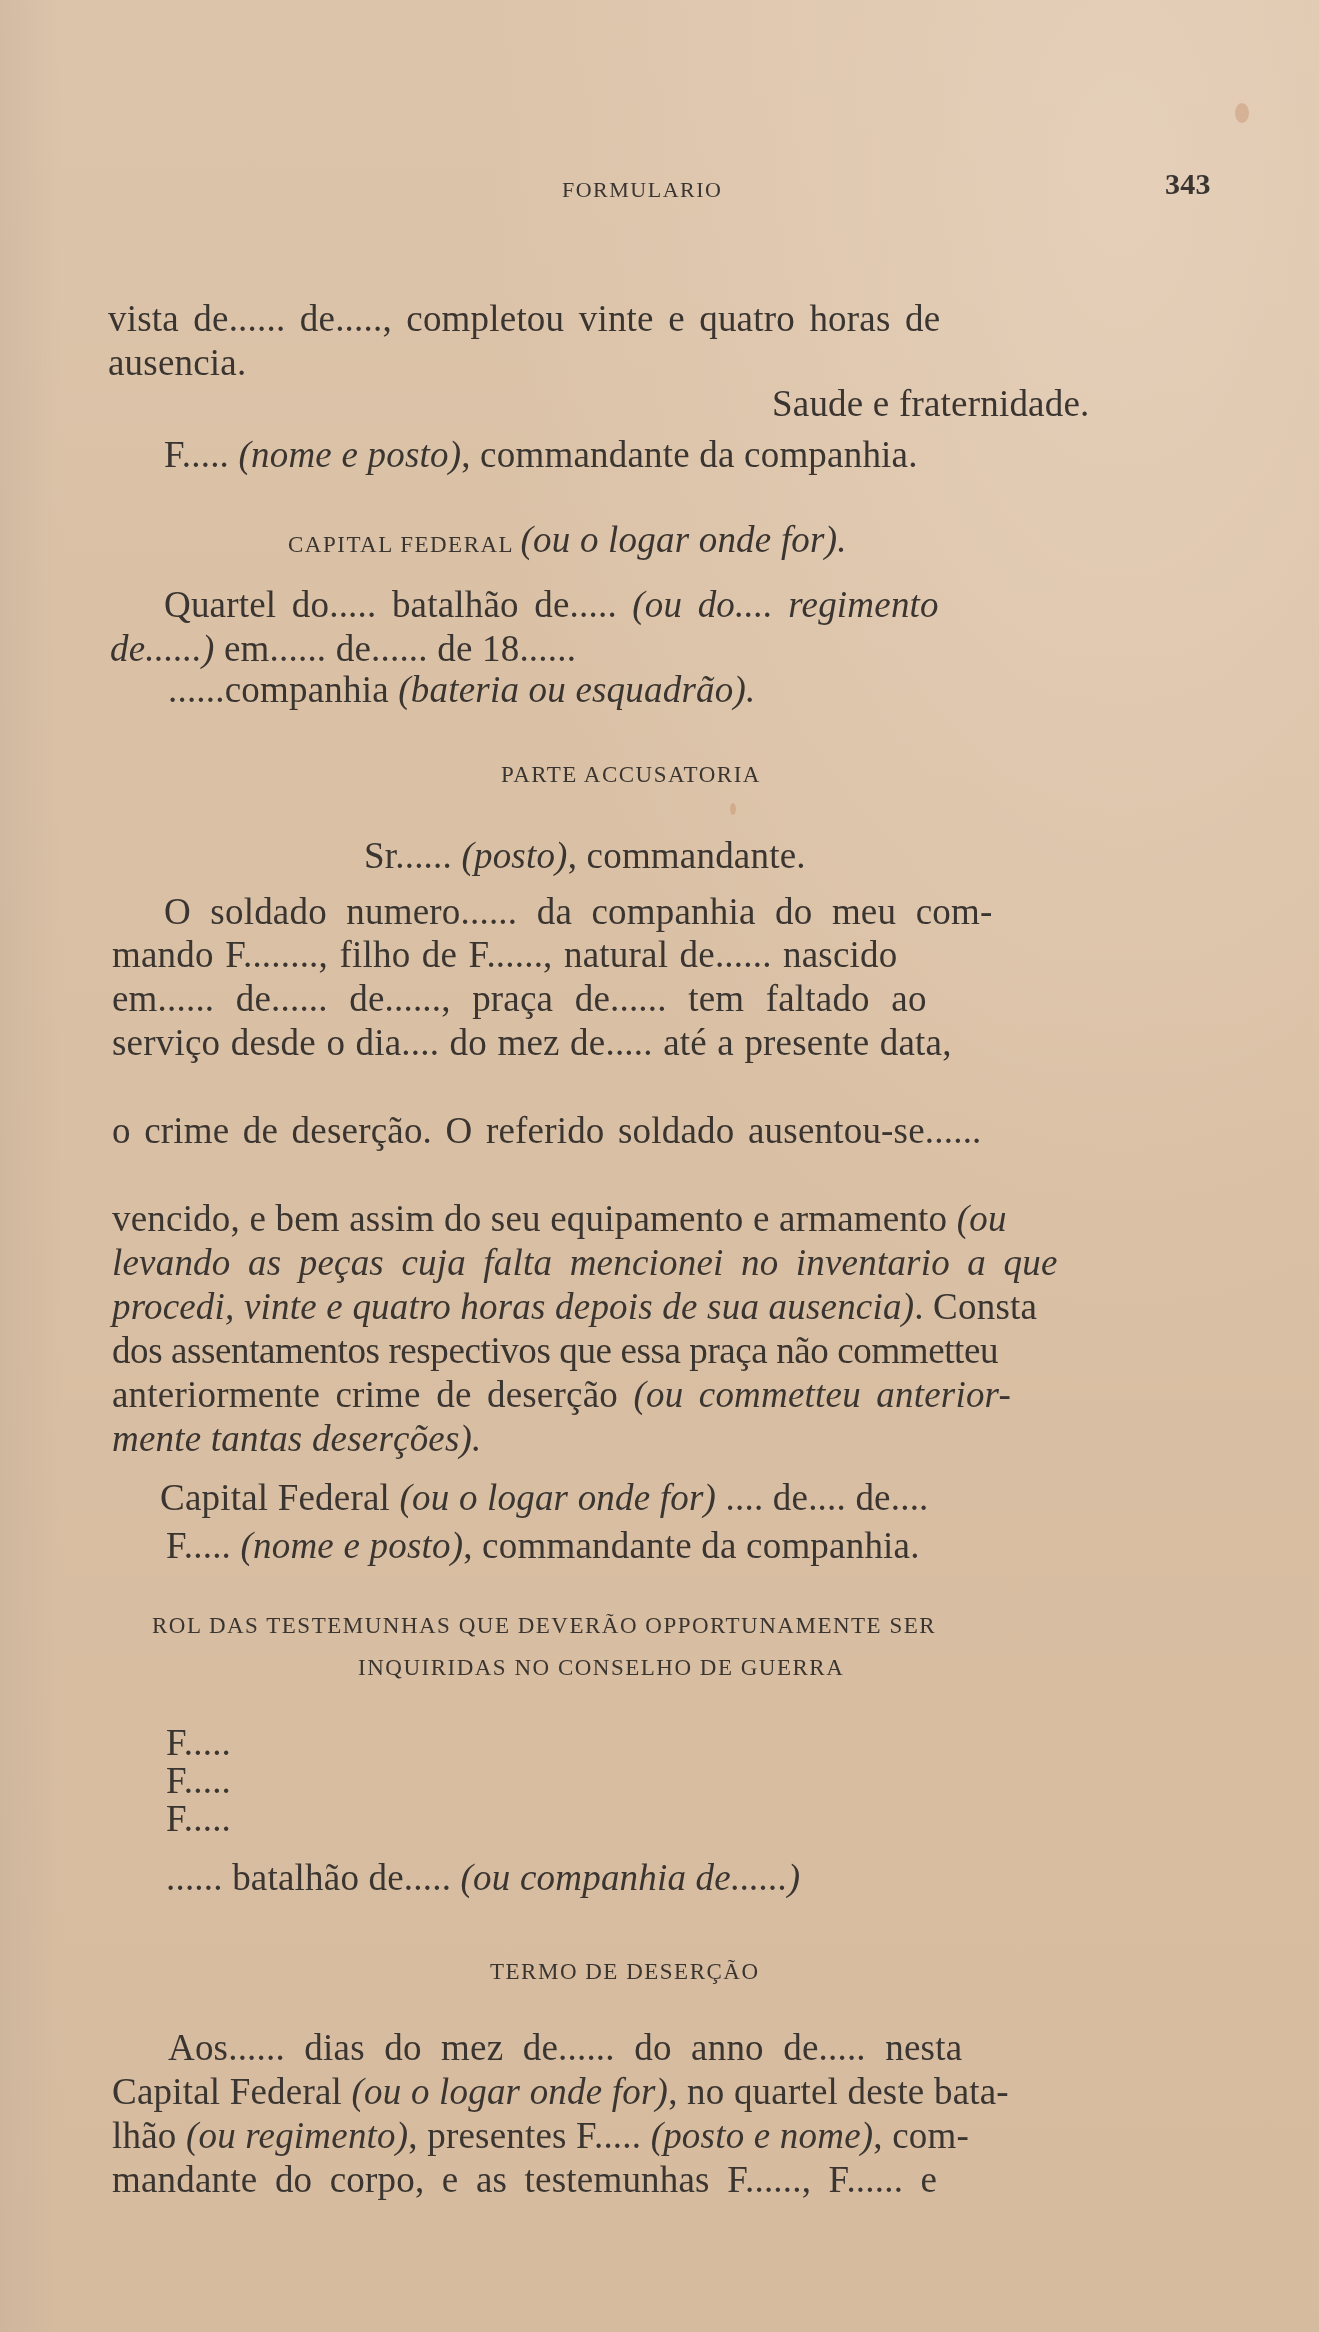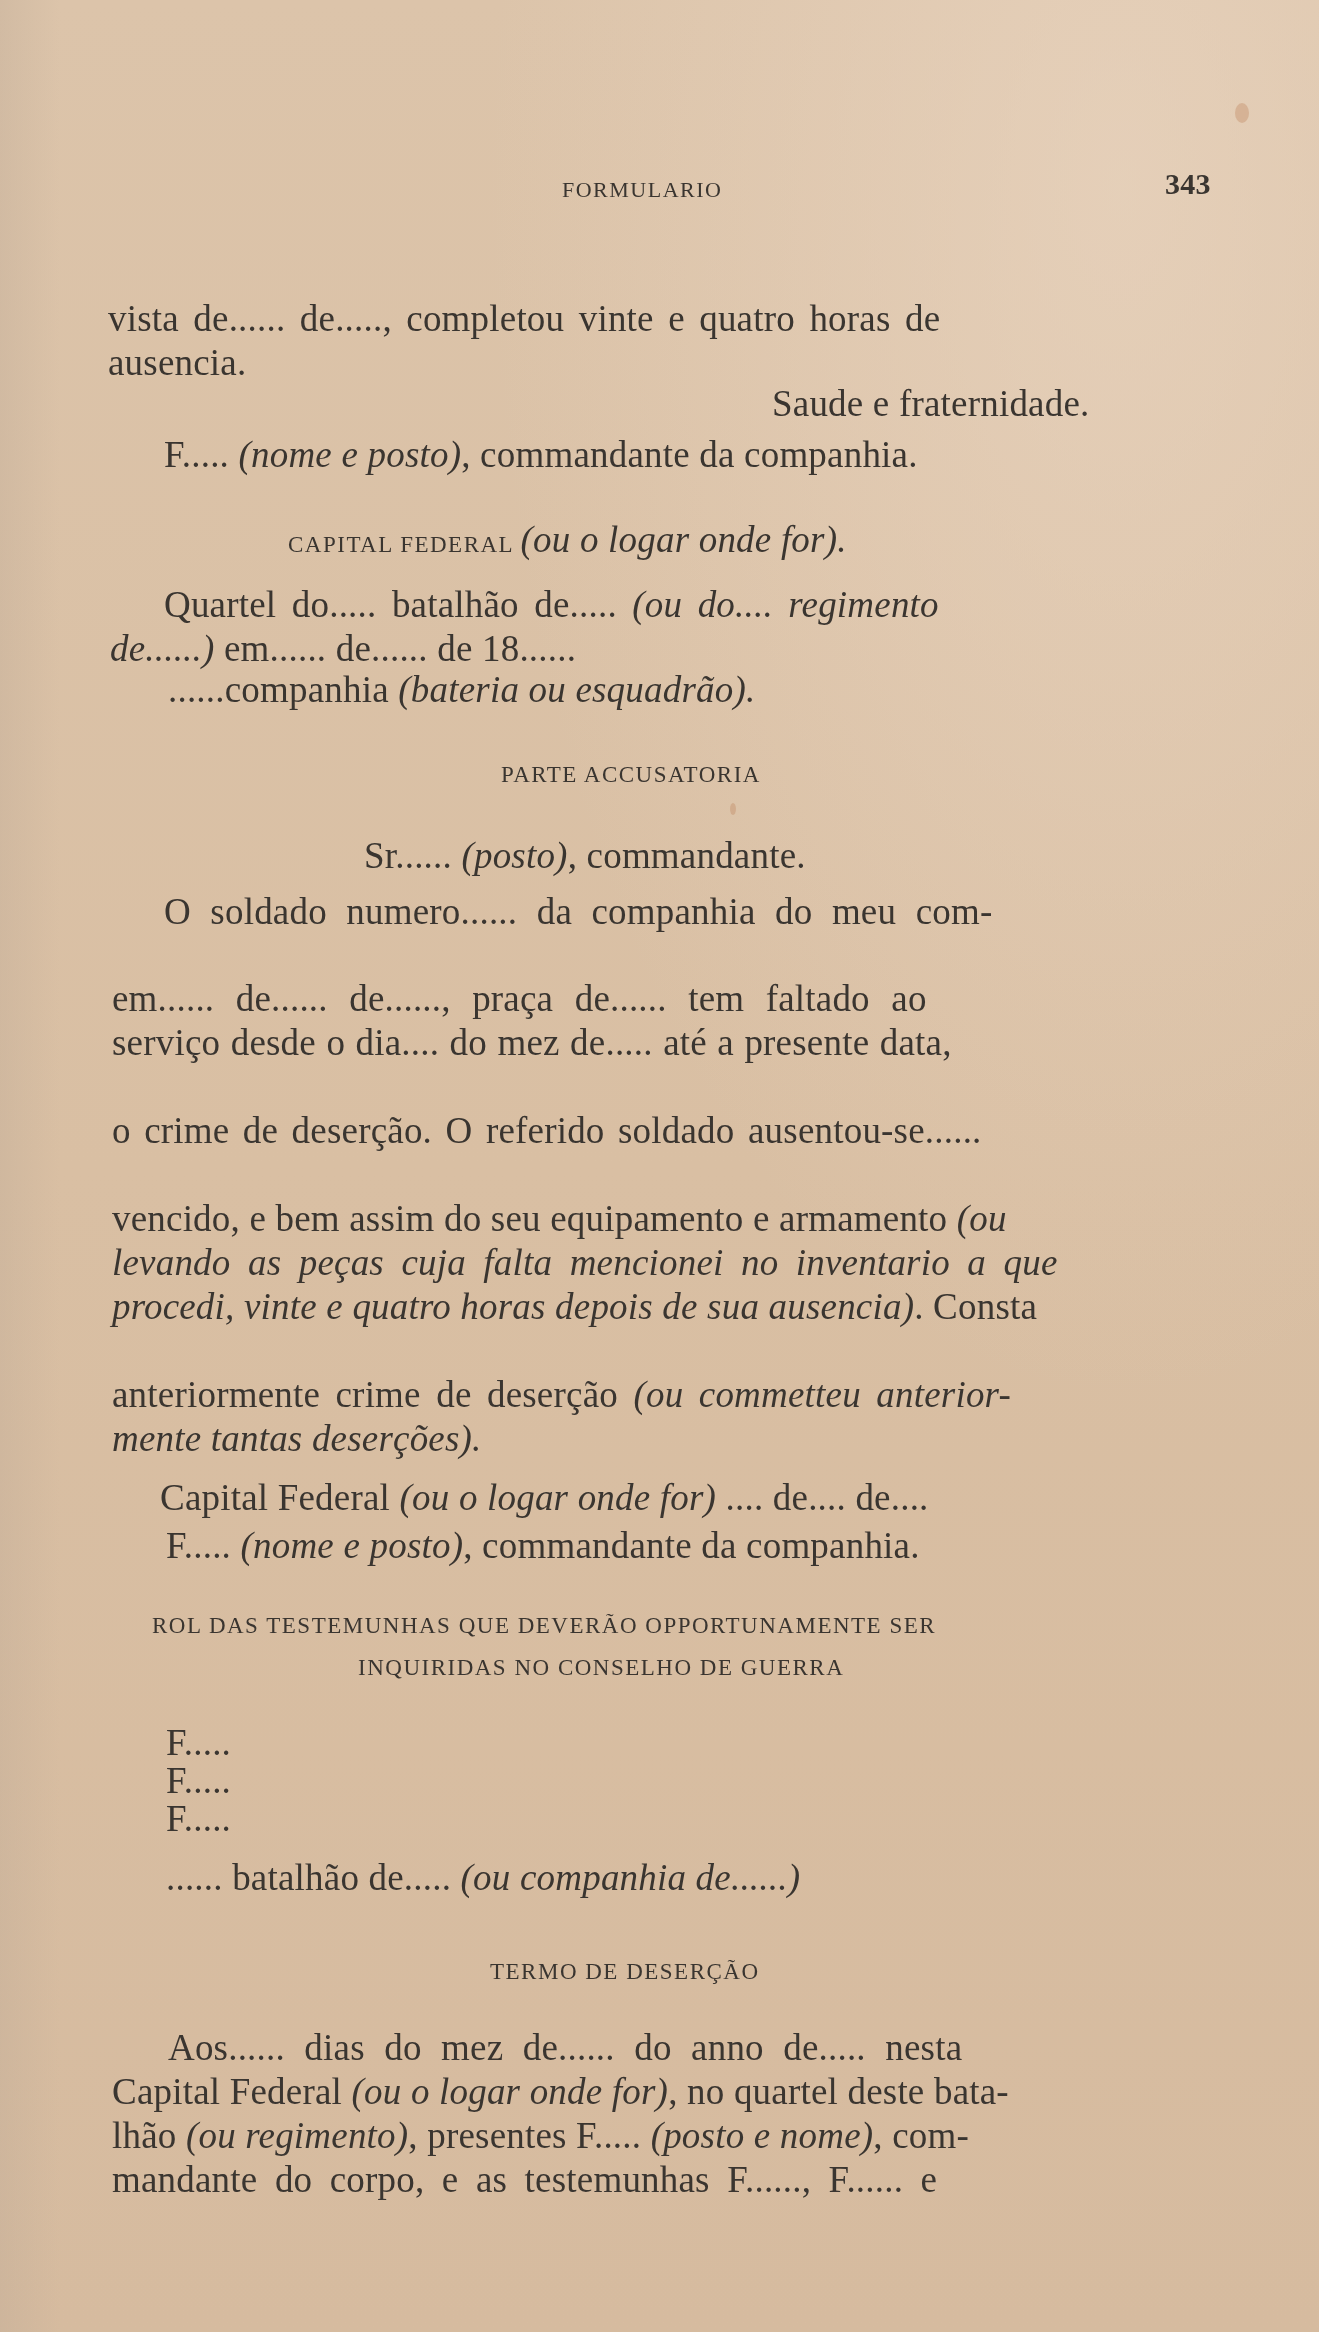--- a/index.html
+++ b/index.html
@@ -47,26 +47,28 @@
   <div class="line" style="left:288px;top:510px;white-space:pre;"><span class="caps">CAPITAL FEDERAL </span><span class="ital">(ou o logar onde for).</span></div>
 
   <div class="line" style="left:164px;top:575px;white-space:pre;word-spacing:6px;"><span>Quartel do..... batalhão de..... </span><span class="ital">(ou do.... regimento</span></div>
   <div class="line" style="left:110px;top:619px;white-space:pre;"><span class="ital">de......)</span><span> em...... de...... de 18......</span></div>
   <div class="line" style="left:168px;top:660px;white-space:pre;"><span>......companhia </span><span class="ital">(bateria ou esquadrão).</span></div>
 
   <div class="line caps" style="left:501px;top:745px;">PARTE ACCUSATORIA</div>
   <div class="line" style="left:364px;top:826px;white-space:pre;"><span>Sr...... </span><span class="ital">(posto)</span><span>, commandante.</span></div>
 
   <div class="line" style="left:164px;top:882px;word-spacing:10px;">O soldado numero...... da companhia do meu com-</div>
+  <div class="line" style="left:112px;top:925px;word-spacing:2px;">mando F........, filho de F......, natural de...... nascido</div>
   <div class="line" style="left:112px;top:969px;word-spacing:12px;">em...... de...... de......, praça de...... tem faltado ao</div>
   <div class="line" style="left:112px;top:1013px;word-spacing:1px;">serviço desde o dia.... do mez de..... até a presente data,</div>
   <div class="line" style="left:112px;top:1101px;word-spacing:4px;">o crime de deserção. O referido soldado ausentou-se......</div>
   <div class="line" style="left:112px;top:1189px;white-space:pre;"><span>vencido, e bem assim do seu equipamento e armamento </span><span class="ital">(ou</span></div>
   <div class="line ital" style="left:112px;top:1233px;word-spacing:8px;">levando as peças cuja falta mencionei no inventario a que</div>
   <div class="line" style="left:112px;top:1277px;white-space:pre;"><span class="ital">procedi, vinte e quatro horas depois de sua ausencia)</span><span>. Consta</span></div>
+  <div class="line" style="left:112px;top:1321px;letter-spacing:-0.4px;">dos assentamentos respectivos que essa praça não commetteu</div>
   <div class="line" style="left:112px;top:1365px;white-space:pre;word-spacing:6px;"><span>anteriormente crime de deserção </span><span class="ital">(ou commetteu anterior-</span></div>
   <div class="line ital" style="left:112px;top:1409px;">mente tantas deserções).</div>
 
   <div class="line" style="left:160px;top:1468px;white-space:pre;"><span>Capital Federal </span><span class="ital">(ou o logar onde for)</span><span> .... de.... de....</span></div>
   <div class="line" style="left:166px;top:1516px;white-space:pre;"><span>F..... </span><span class="ital">(nome e posto)</span><span>, commandante da companhia.</span></div>
 
   <div class="line caps" style="left:152px;top:1596px;">ROL DAS TESTEMUNHAS QUE DEVERÃO OPPORTUNAMENTE SER</div>
   <div class="line caps" style="left:358px;top:1638px;">INQUIRIDAS NO CONSELHO DE GUERRA</div>
 
   <div class="line" style="left:166px;top:1713px;">F.....</div>

